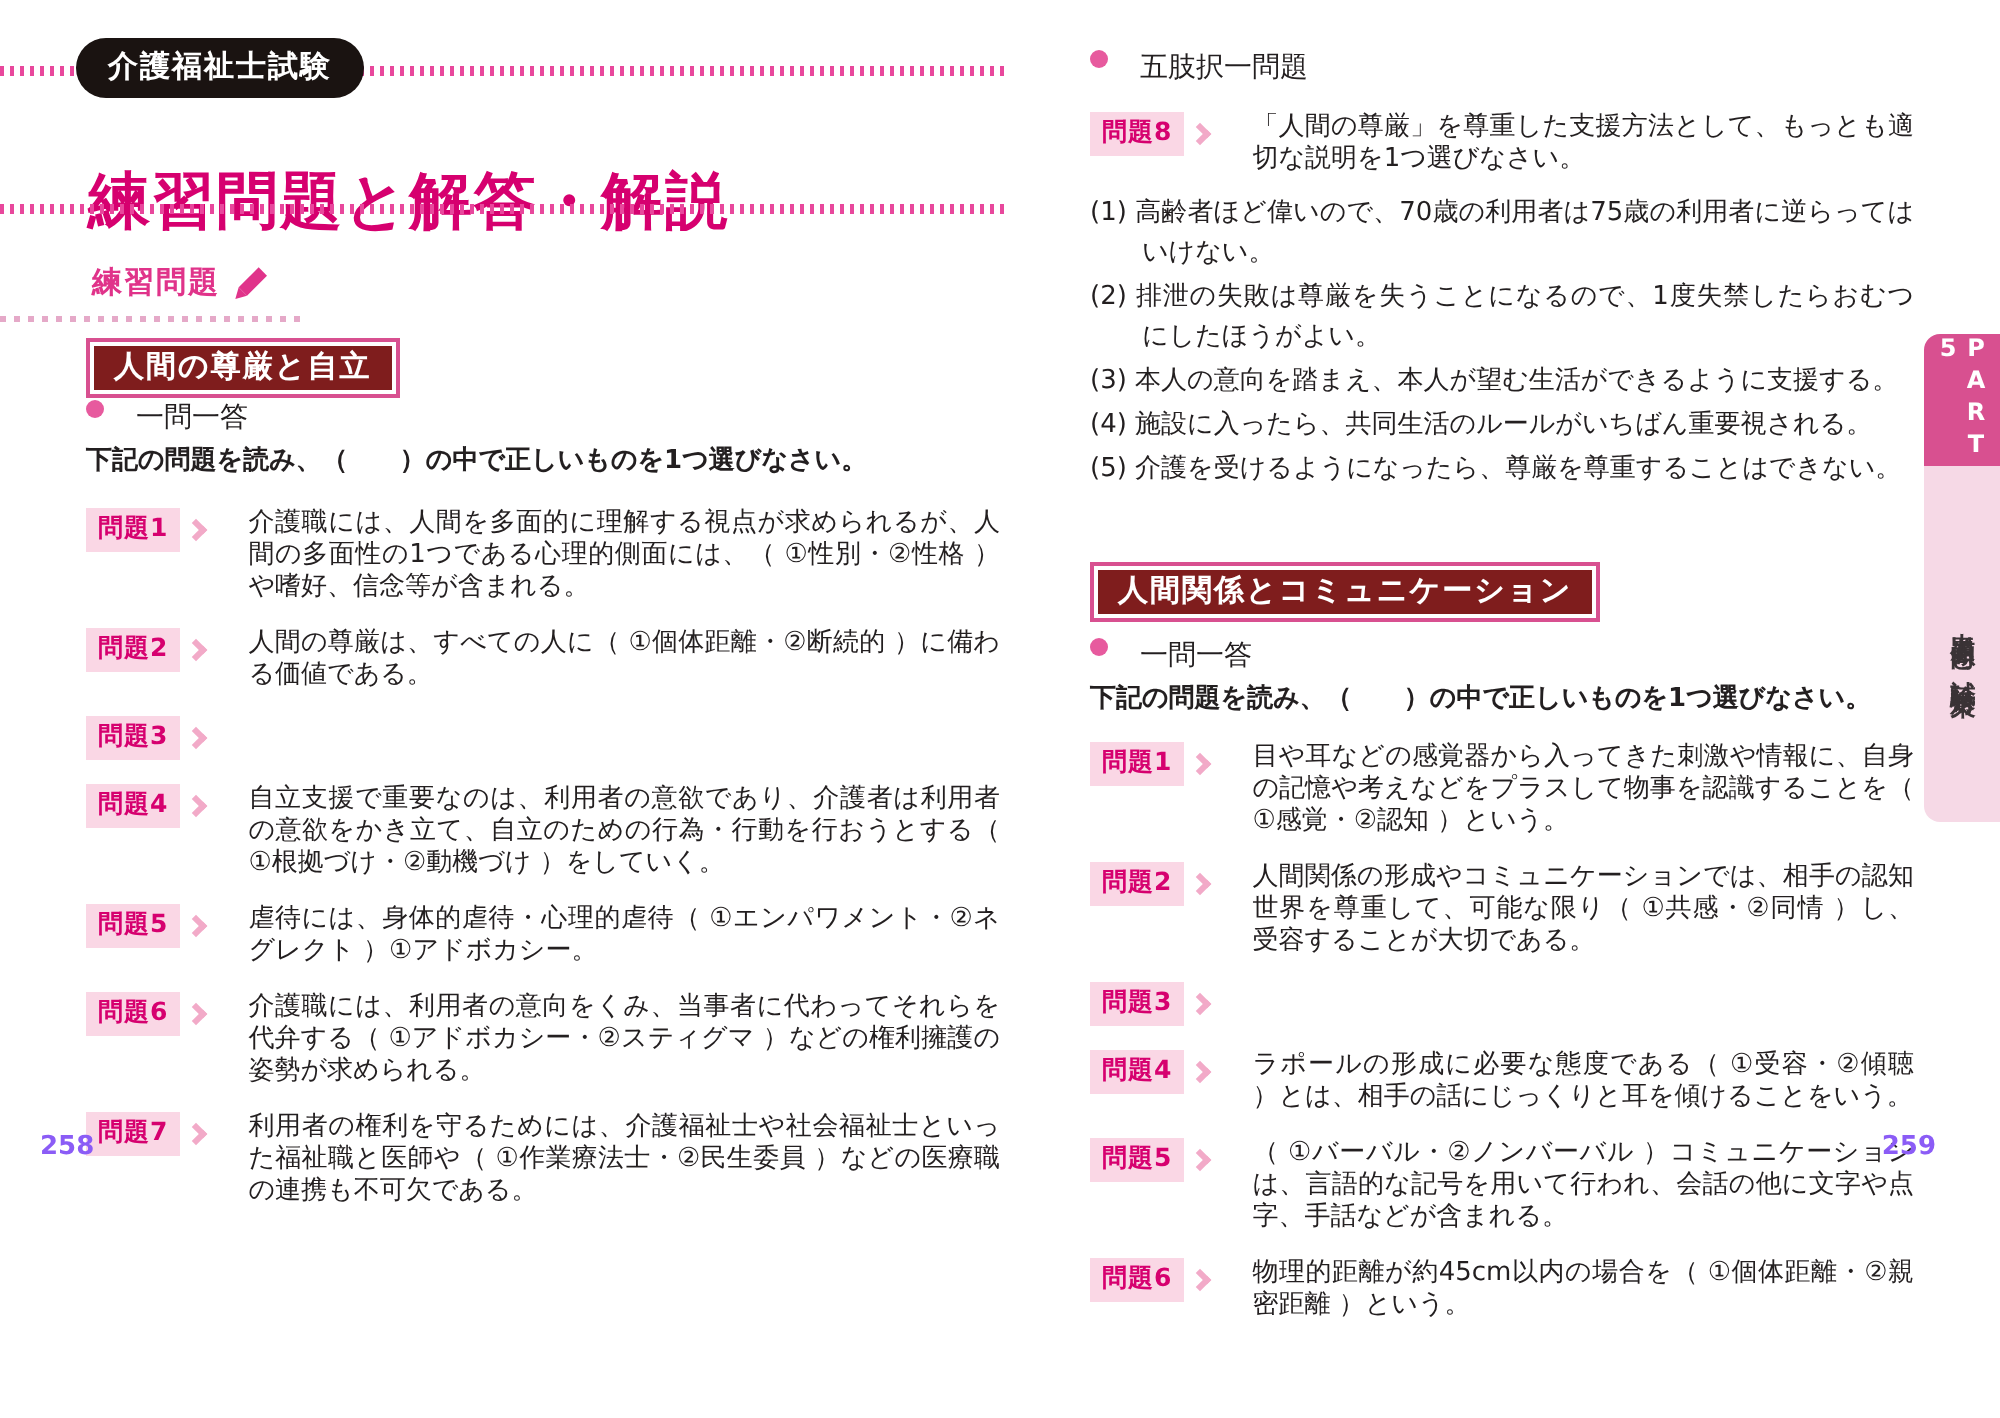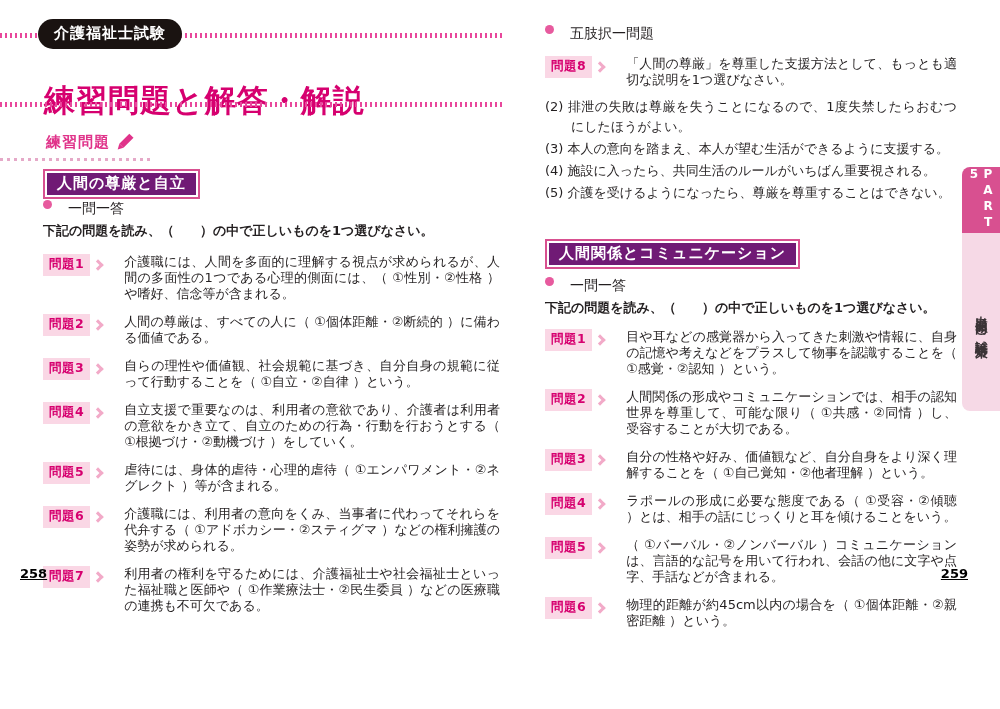--- a/index.html
+++ b/index.html
@@ -12,25 +12,25 @@
     background:repeating-linear-gradient(90deg,#e8479c 0 2px,transparent 2px 5px); }
   .dotrule { position:absolute; height:3px;
     background:repeating-linear-gradient(90deg,#e5a9c8 0 3px,transparent 3px 7px); }
 
   
   .badge { position:absolute; top:19px; left:38px; z-index:2; background:#1a1311; color:#fff;
     font-size:15px; font-weight:700; padding:5px 16px 6px; border-radius:16px; letter-spacing:1px; }
   .main-title { position:absolute; top:52px; left:44px; color:#d6006f; font-size:31px;
     font-weight:900; letter-spacing:1px;margin-top:28px; }
 
-  .practice { position:absolute; top:132px; left:46px; display:flex; align-items:center; gap:6px;
+  .practice { position:absolute; top:132px; left:46px; display:flex; gap:6px;
     color:#e0338a; font-size:15px; font-weight:800; letter-spacing:1px; z-index:2; }
 
   
-  .secbox { display:inline-block; background:#701a75; color:#fff; font-size:15px; font-weight:800;
+  .secbox { display:inline-block; background:#7f1d1d; color:#fff; font-size:15px; font-weight:800;
     padding:3px 12px 4px; border:2px solid #d85090; box-shadow:inset 0 0 0 2px #fff; letter-spacing:1px; }
 
   
   .subhead { display:flex; gap:16px; font-size:14px; font-weight:400; color:#231f20; }
   .bullet { width:9px; height:9px; border-radius:50%; background:#e75a9e; flex:none; }
 
   .instruction { font-size:13px; font-weight:700; line-height:19px; }
 
   
   .prob { display:flex; align-items:flex-start; gap:22px; margin-top:12px; }
@@ -51,21 +51,21 @@
   .sidetab { position:absolute; top:167px; right:0; width:38px; }
   .sidetab .part { height:66px; background:#d85090; border-radius:8px 0 0 0;
     display:flex; align-items:center; justify-content:center; }
   .sidetab .part span { writing-mode:vertical-rl; text-orientation:upright; color:#fff;
     font-size:12px; font-weight:800; letter-spacing:2px; }
   .sidetab .theme { height:178px; background:#f6d9e6; border-radius:0 0 0 8px;
     display:flex; align-items:center; justify-content:center; }
   .sidetab .theme span { writing-mode:vertical-rl; text-orientation:upright; color:#3a3336;
     font-size:12.5px; font-weight:800; letter-spacing:2px; }
 
-  .pageno { position:absolute; bottom:16px; font-size:13px; font-weight:800; color:#000000;text-decoration:underline; }
+  .pageno { position:absolute; bottom:16px; font-size:13px; font-weight:800; color:#8b5cf6; }
   .pageno.left { left:20px; }
   .pageno.right { right:32px; }
 </style>
 </head>
 <body>
 
 <div class="spread">
 
   <div class="dashrule" style="top:33px; left:0; width:502px;"></div>
   <div class="badge">介護福祉士試験</div>
@@ -104,35 +104,34 @@
           <span class="plabel">問題2</span>
           <span class="chev"></span>
         </span>
       <p class="ptext">人間の尊厳は、すべての人に（ ①個体距離・②断続的 ）に備わる価値である。</p>
     </div>
     <div class="prob">
       <span class="pbadge">
           <span class="plabel">問題3</span>
           <span class="chev"></span>
         </span>
-      <p class="ptext">自らの理性や価値観、社会規範に基づき、自分自身の規範に従って行動することを（ ①自立・②自律 ）という。</p>
     </div>
     <div class="prob">
       <span class="pbadge">
           <span class="plabel">問題4</span>
           <span class="chev"></span>
         </span>
       <p class="ptext">自立支援で重要なのは、利用者の意欲であり、介護者は利用者の意欲をかき立て、自立のための行為・行動を行おうとする（ ①根拠づけ・②動機づけ ）をしていく。</p>
     </div>
     <div class="prob">
       <span class="pbadge">
           <span class="plabel">問題5</span>
           <span class="chev"></span>
         </span>
-      <p class="ptext">虐待には、身体的虐待・心理的虐待（ ①エンパワメント・②ネグレクト ）等が含まれる。</p>
+      <p class="ptext">虐待には、身体的虐待・心理的虐待（ ①エンパワメント・②ネグレクト ）①アドボカシー。</p>
     </div>
     <div class="prob">
       <span class="pbadge">
           <span class="plabel">問題6</span>
           <span class="chev"></span>
         </span>
       <p class="ptext">介護職には、利用者の意向をくみ、当事者に代わってそれらを代弁する（ ①アドボカシー・②スティグマ ）などの権利擁護の姿勢が求められる。</p>
     </div>
     <div class="prob">
       <span class="pbadge">
@@ -151,20 +150,21 @@
 
     <div class="prob" style="margin-top:13px;">
       <span class="pbadge">
           <span class="plabel">問題8</span>
           <span class="chev"></span>
         </span>
       <p class="ptext">「人間の尊厳」を尊重した支援方法として、もっとも適切な説明を1つ選びなさい。</p>
     </div>
 
     <div style="margin-top:9px;">
+      <p class="choice">(1) 高齢者ほど偉いので、70歳の利用者は75歳の利用者に逆らってはいけない。</p>
       <p class="choice">(2) 排泄の失敗は尊厳を失うことになるので、1度失禁したらおむつにしたほうがよい。</p>
       <p class="choice">(3) 本人の意向を踏まえ、本人が望む生活ができるように支援する。</p>
       <p class="choice">(4) 施設に入ったら、共同生活のルールがいちばん重要視される。</p>
       <p class="choice">(5) 介護を受けるようになったら、尊厳を尊重することはできない。</p>
     </div>
 
     <div style="margin-top:36px;">
       <span class="secbox">人間関係とコミュニケーション</span>
     </div>
 
@@ -186,21 +186,20 @@
           <span class="plabel">問題2</span>
           <span class="chev"></span>
         </span>
       <p class="ptext">人間関係の形成やコミュニケーションでは、相手の認知世界を尊重して、可能な限り（ ①共感・②同情 ）し、受容することが大切である。</p>
     </div>
     <div class="prob">
       <span class="pbadge">
           <span class="plabel">問題3</span>
           <span class="chev"></span>
         </span>
-      <p class="ptext">自分の性格や好み、価値観など、自分自身をより深く理解することを（ ①自己覚知・②他者理解 ）という。</p>
     </div>
     <div class="prob">
       <span class="pbadge">
           <span class="plabel">問題4</span>
           <span class="chev"></span>
         </span>
       <p class="ptext">ラポールの形成に必要な態度である（ ①受容・②傾聴 ）とは、相手の話にじっくりと耳を傾けることをいう。</p>
     </div>
     <div class="prob">
       <span class="pbadge">

